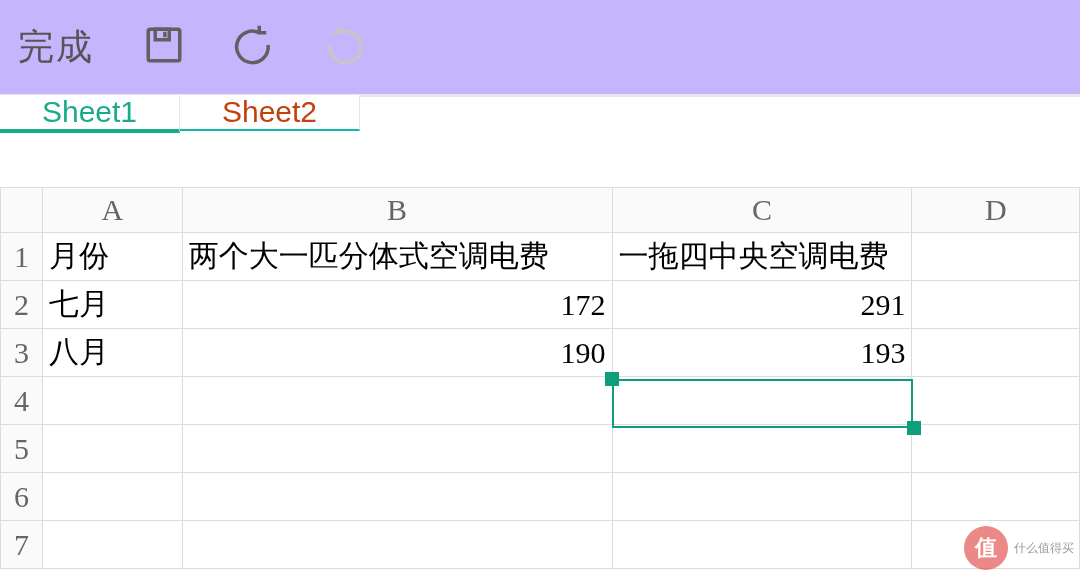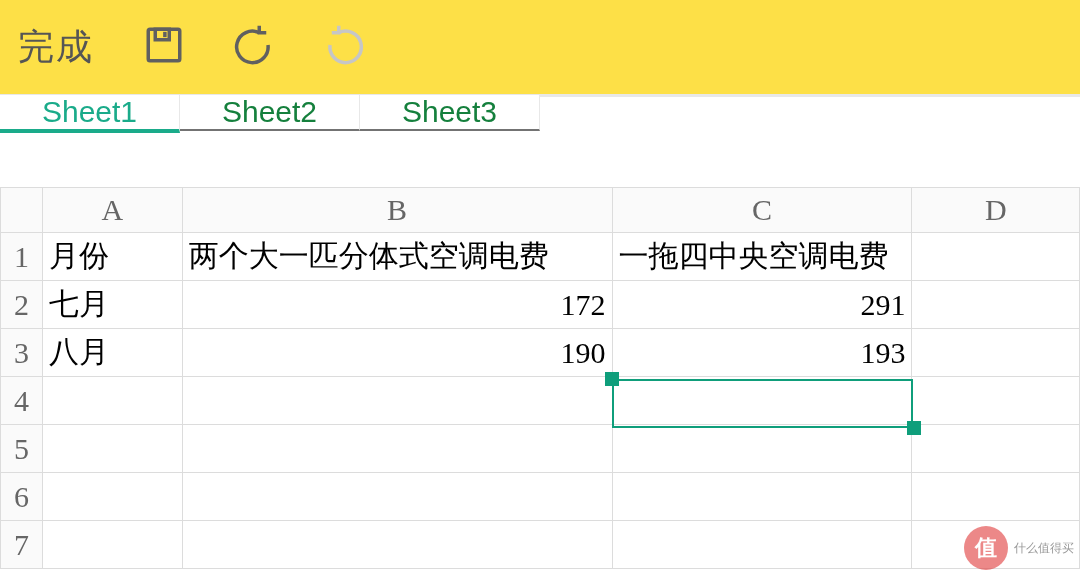--- a/index.html
+++ b/index.html
@@ -1,20 +1,20 @@
 <!DOCTYPE html>
 <html><head>
 <meta charset="utf-8">
 <style>
   * { box-sizing: border-box; margin: 0; padding: 0; }
   html, body { width: 1080px; height: 576px; overflow: hidden; font-family: "Microsoft YaHei", "PingFang SC", sans-serif; background: #fff; }
   
   .toolbar {
     height: 95px;
-    background: #fde047;
+    background: #c4b5fd;
     display: flex;
     align-items: center;
     padding-left: 18px;
     gap: 10px;
     border-bottom: 1px solid #e8e8e8;
   }
   .done-btn {
     font-size: 36px;
     color: #555;
     padding: 0 20px 0 0;
@@ -35,23 +35,23 @@
     height: 92px;
     display: flex;
     align-items: flex-start;
   }
   .tab {
     width: 180px;
     display: flex;
     align-items: center;
     justify-content: center;
     font-size: 30px;
-    color: #15803d;
+    color: #c2410c;
     border-right: 1px solid #e8e8e8;
-    border-bottom: 2px solid #737373;
+    border-bottom: 2px solid #14b8a6;
   }
   .tab.active {
     color: #1aab8a;
     border-bottom: 4px solid #1aab8a;
   }
   .tabbar-rest { flex: 1; border-bottom: 2px solid #e8e8e8; }
   
   .sheet {
     position: relative;
   }
@@ -154,21 +154,20 @@
           <path d="M9 5 A9 9 0 1 1 4 12"></path>
           <polyline points="9,1 9,5 5,5"></polyline>
         </svg>
     </span>
   </div>
 </div>
 
 <div class="tabbar">
   <div class="tab active">Sheet1</div>
   <div class="tab">Sheet2</div>
-  <div class="tab">Sheet3</div>
   <div class="tabbar-rest"></div>
 </div>
 
 <div class="sheet">
   <table class="grid">
     <thead>
       <tr>
         <th class="corner"></th>
         <th class="colA">A</th>
         <th class="colB">B</th>

